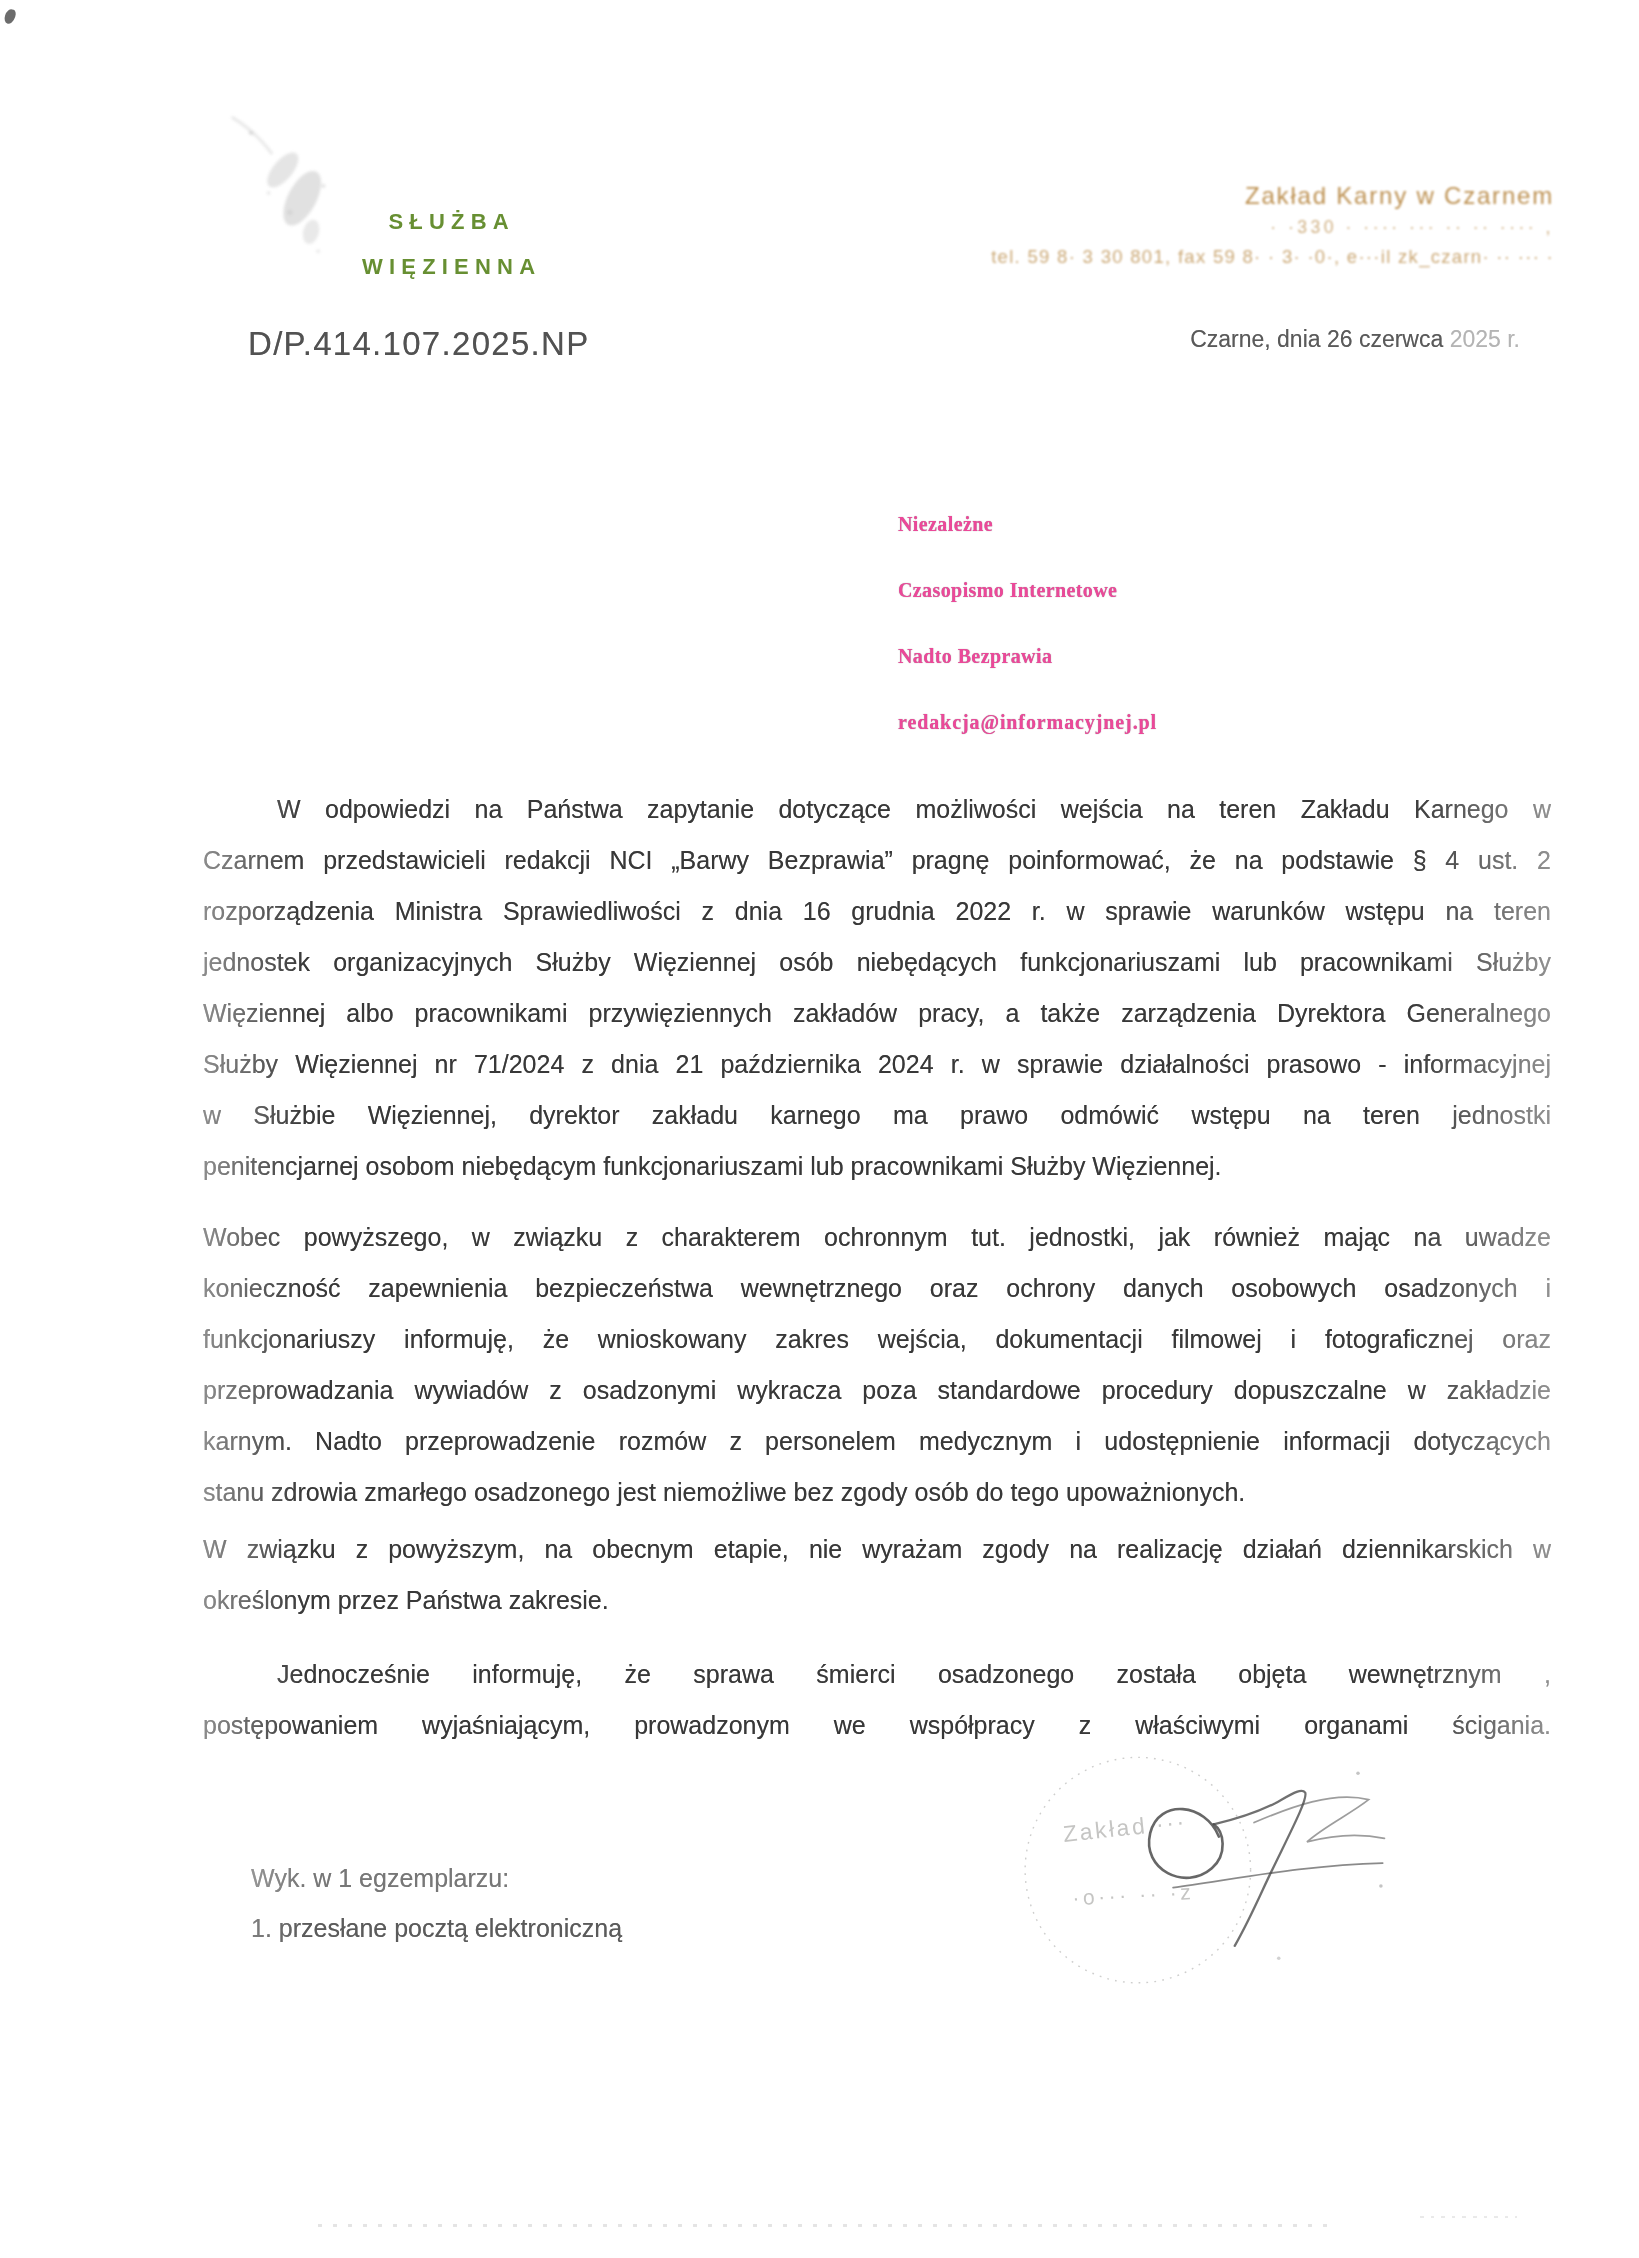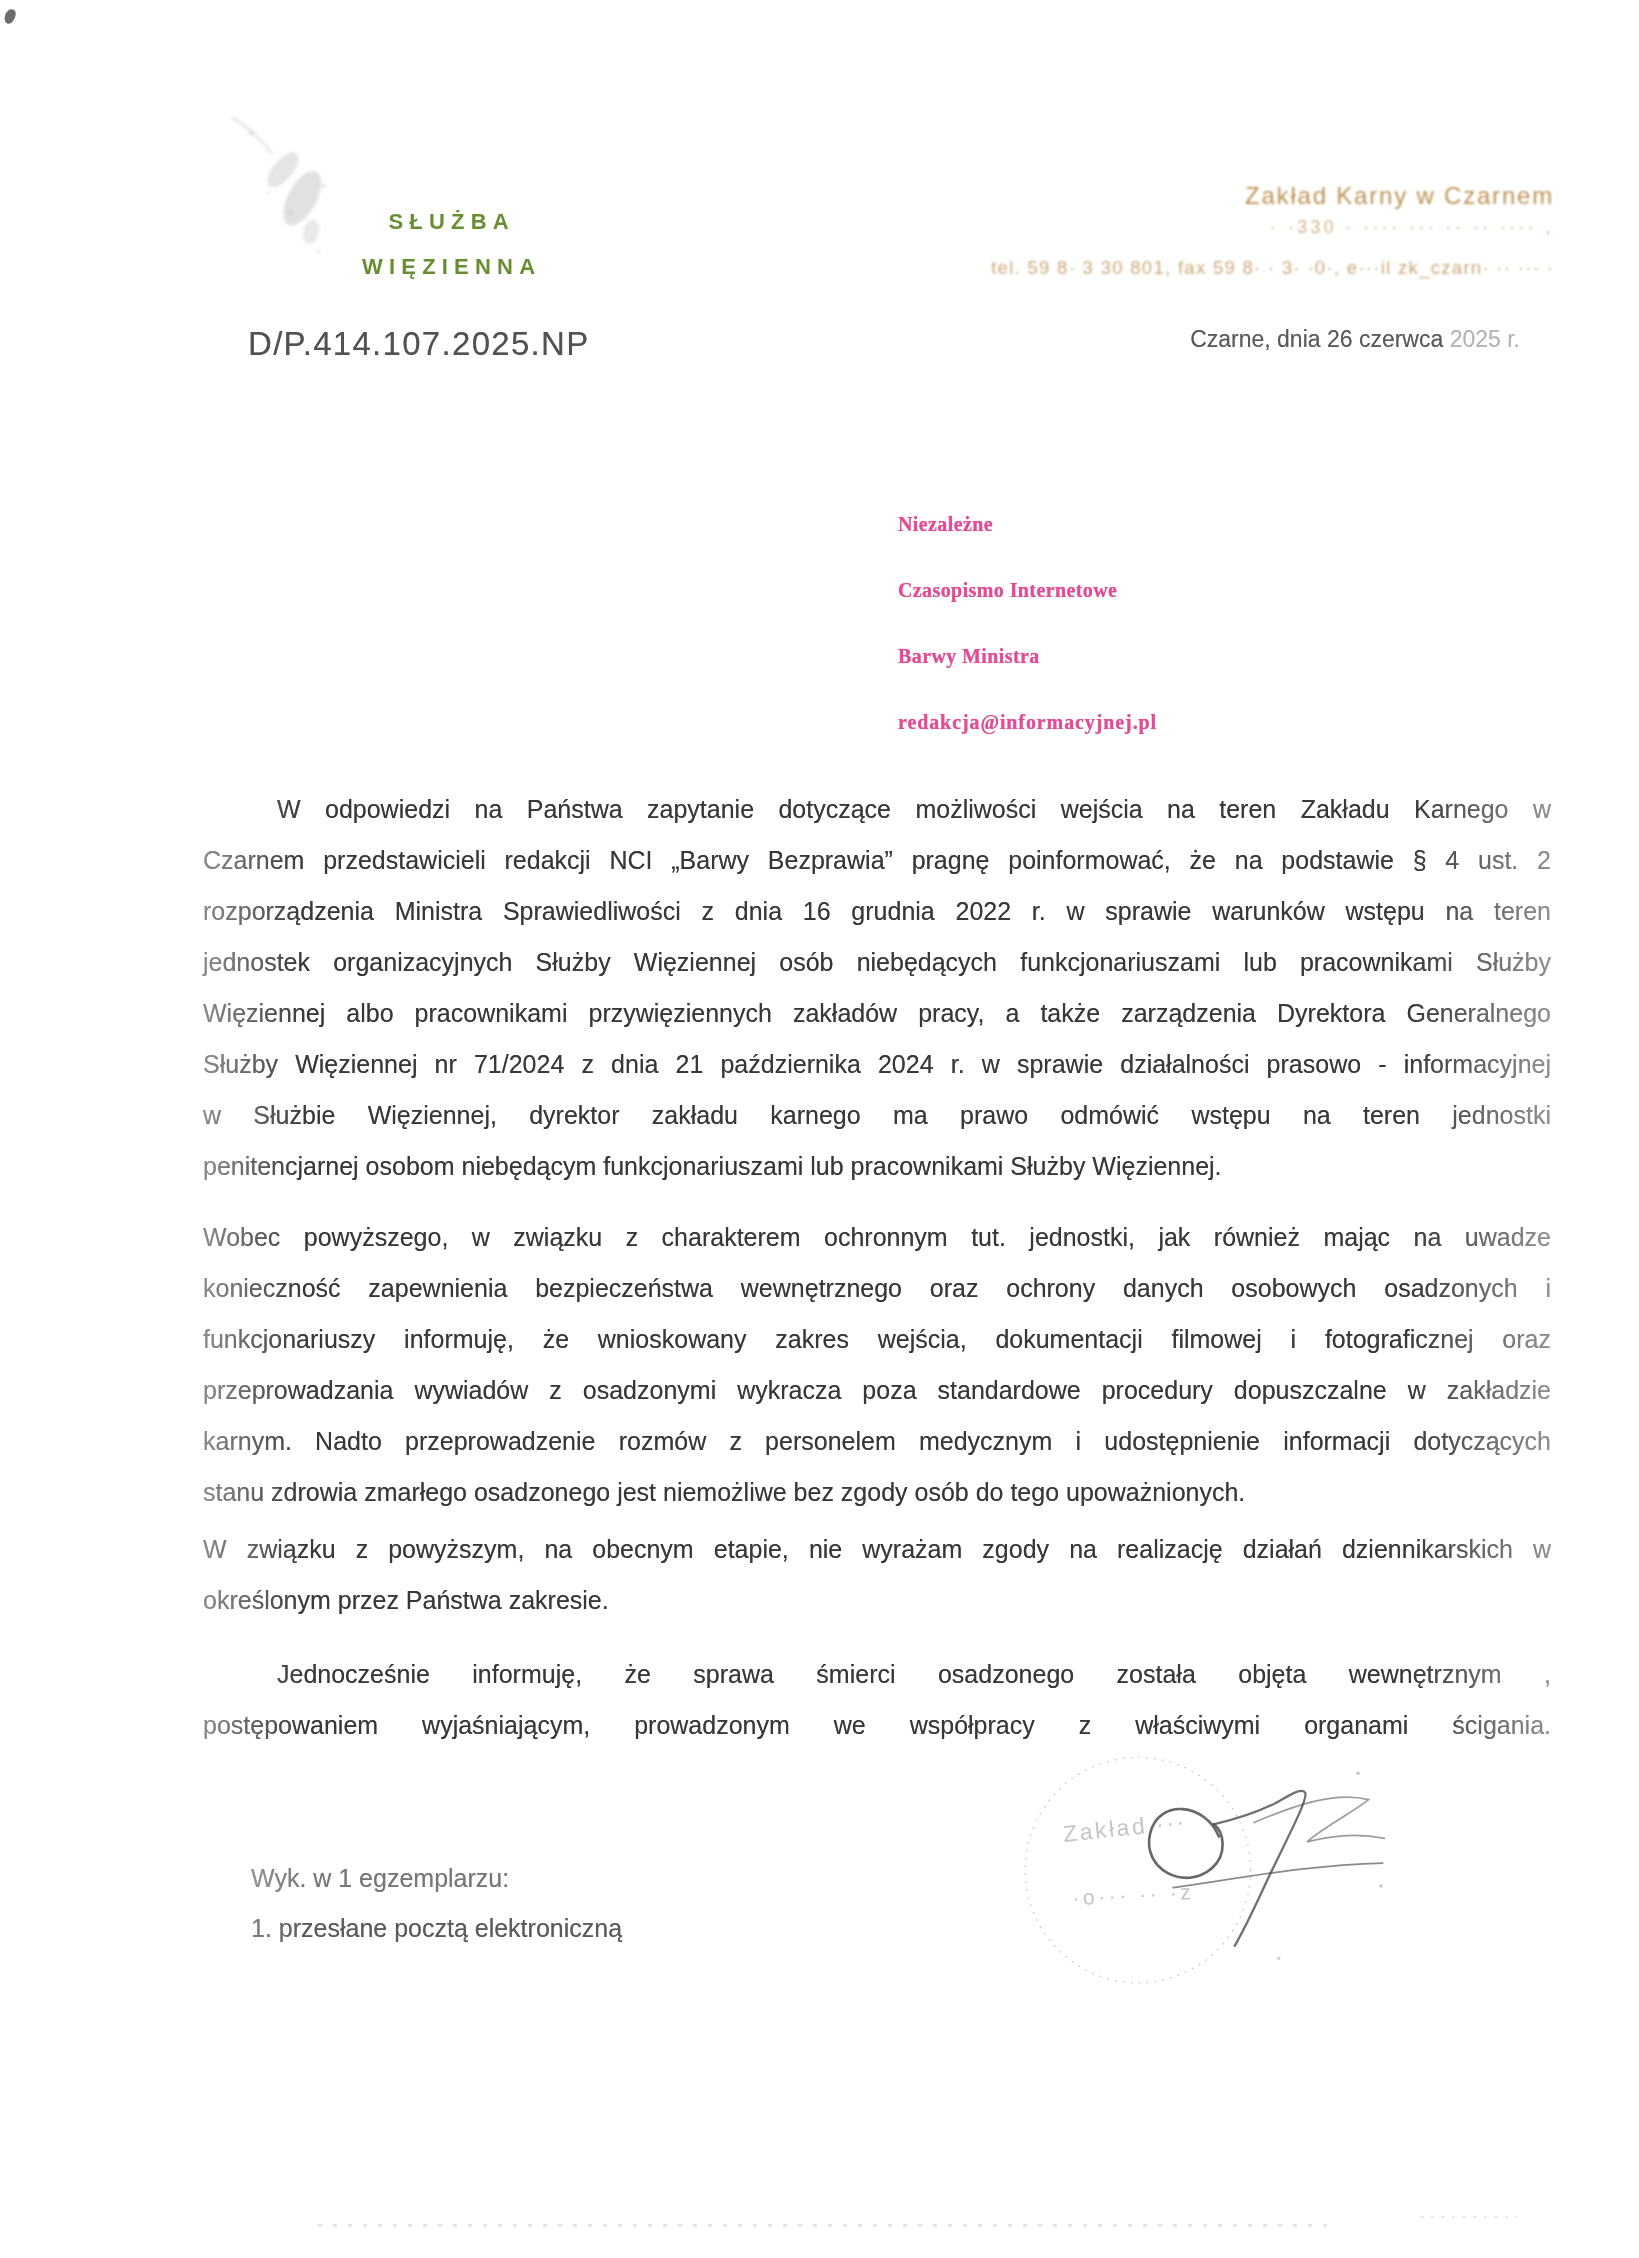--- a/index.html
+++ b/index.html
@@ -14,21 +14,21 @@
   .eagle-svg{left:198px;top:101px;width:159px;height:168px;filter:blur(1.4px);opacity:.55;}
   .logo-text{
     left:362px;top:199px;font-size:22px;font-weight:700;letter-spacing:6.2px;
     color:#4d7c0f;line-height:45px;filter:blur(0.7px);opacity:.85;text-align:center;
   }
 
   
   .sender-block{right:85px;top:182px;text-align:right;color:#a16207;}
   .sender-line1{font-size:24px;letter-spacing:1.8px;opacity:.7;filter:blur(0.8px);}
   .sender-line2{font-size:17.6px;letter-spacing:3.5px;opacity:.5;filter:blur(1px);margin-top:7px;}
-  .sender-line3{font-size:18.5px;letter-spacing:1.3px;opacity:.55;filter:blur(0.9px);margin-top:19px;}
+  .sender-line3{font-size:18.5px;letter-spacing:1.3px;opacity:.55;filter:blur(0.9px);margin-top:8px;}
 
   .ref{left:248px;top:325px;font-size:33px;letter-spacing:1.3px;color:#525252;filter:blur(0.4px);text-shadow:0 0 0.5px rgba(70,70,70,.6);}
   .date{right:119px;top:326px;font-size:23px;color:#5a5a5a;filter:blur(0.4px);text-shadow:0 0 0.5px rgba(80,80,80,.5);}
   .date .fade2{opacity:.45;}
 
   
   .recipient{
     left:898px;top:491px;font-family:"Liberation Serif",serif;font-weight:700;
     font-size:20px;line-height:66px;color:#ec4899;letter-spacing:0.4px;
     filter:blur(0.3px);text-shadow:0 0 0.9px rgba(45,45,45,.55);
@@ -93,21 +93,21 @@
     <div class="sender-line3">tel. 59 8· 3 30 801, fax 59 8· · 3· ·0·, e···il zk_czarn· ·· ··· ·</div>
   </div>
 
   <div class="abs ref">D/P.414.107.2025.NP</div>
 
   <div class="abs date"><span>Czarne, dnia 26 czerwca </span><span class="fade2">2025 r.</span></div>
 
   <div class="abs recipient">
     <div>Niezależne</div>
     <div>Czasopismo Internetowe</div>
-    <div>Barwy Ministra</div>
+    <div>Nadto Bezprawia</div>
     <div class="r4">redakcja@informacyjnej.pl</div>
   </div>
 
   <div class="abs body-par scan-text" style="top:784px;">
     <div class="jline indent">W odpowiedzi na Państwa zapytanie dotyczące możliwości wejścia na teren Zakładu Karnego w</div>
     <div class="jline">Czarnem przedstawicieli redakcji NCI „Barwy Bezprawia” pragnę poinformować, że na podstawie § 4 ust. 2</div>
     <div class="jline">rozporządzenia Ministra Sprawiedliwości z dnia 16 grudnia 2022 r. w sprawie warunków wstępu na teren</div>
     <div class="jline">jednostek organizacyjnych Służby Więziennej osób niebędących funkcjonariuszami lub pracownikami Służby</div>
     <div class="jline">Więziennej albo pracownikami przywięziennych zakładów pracy, a także zarządzenia Dyrektora Generalnego</div>
     <div class="jline">Służby Więziennej nr 71/2024 z dnia 21 października 2024 r. w sprawie działalności prasowo - informacyjnej</div>

